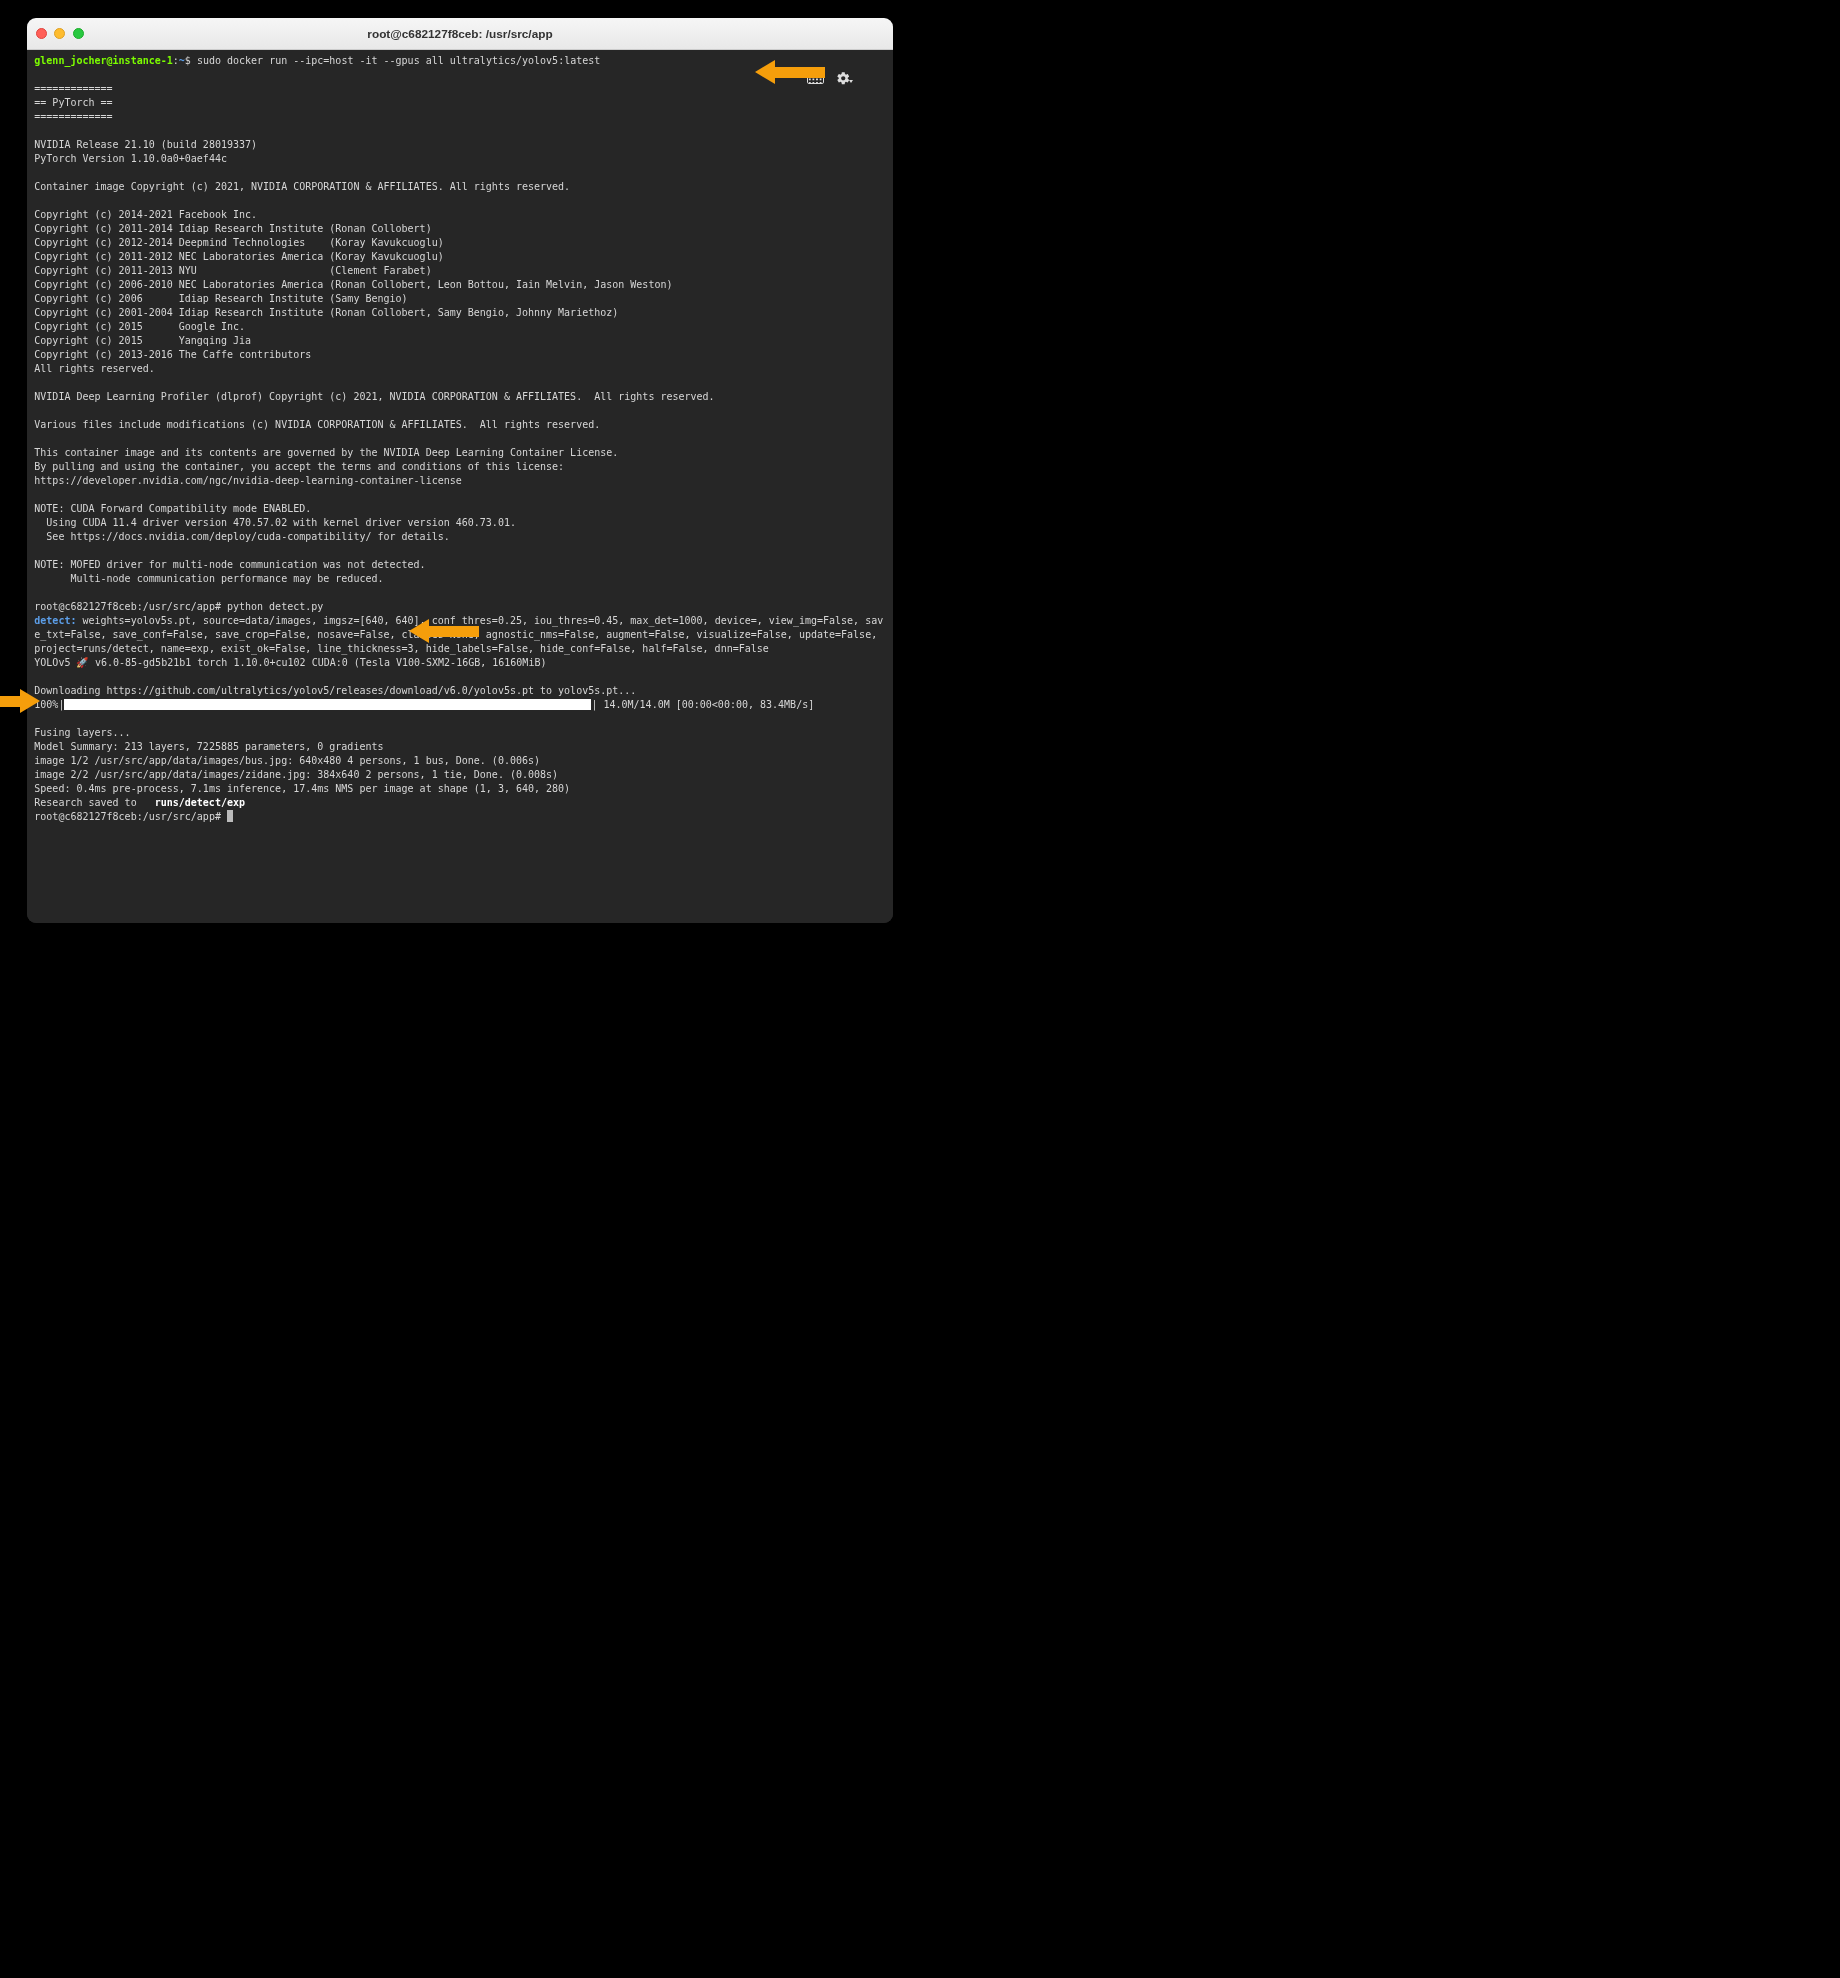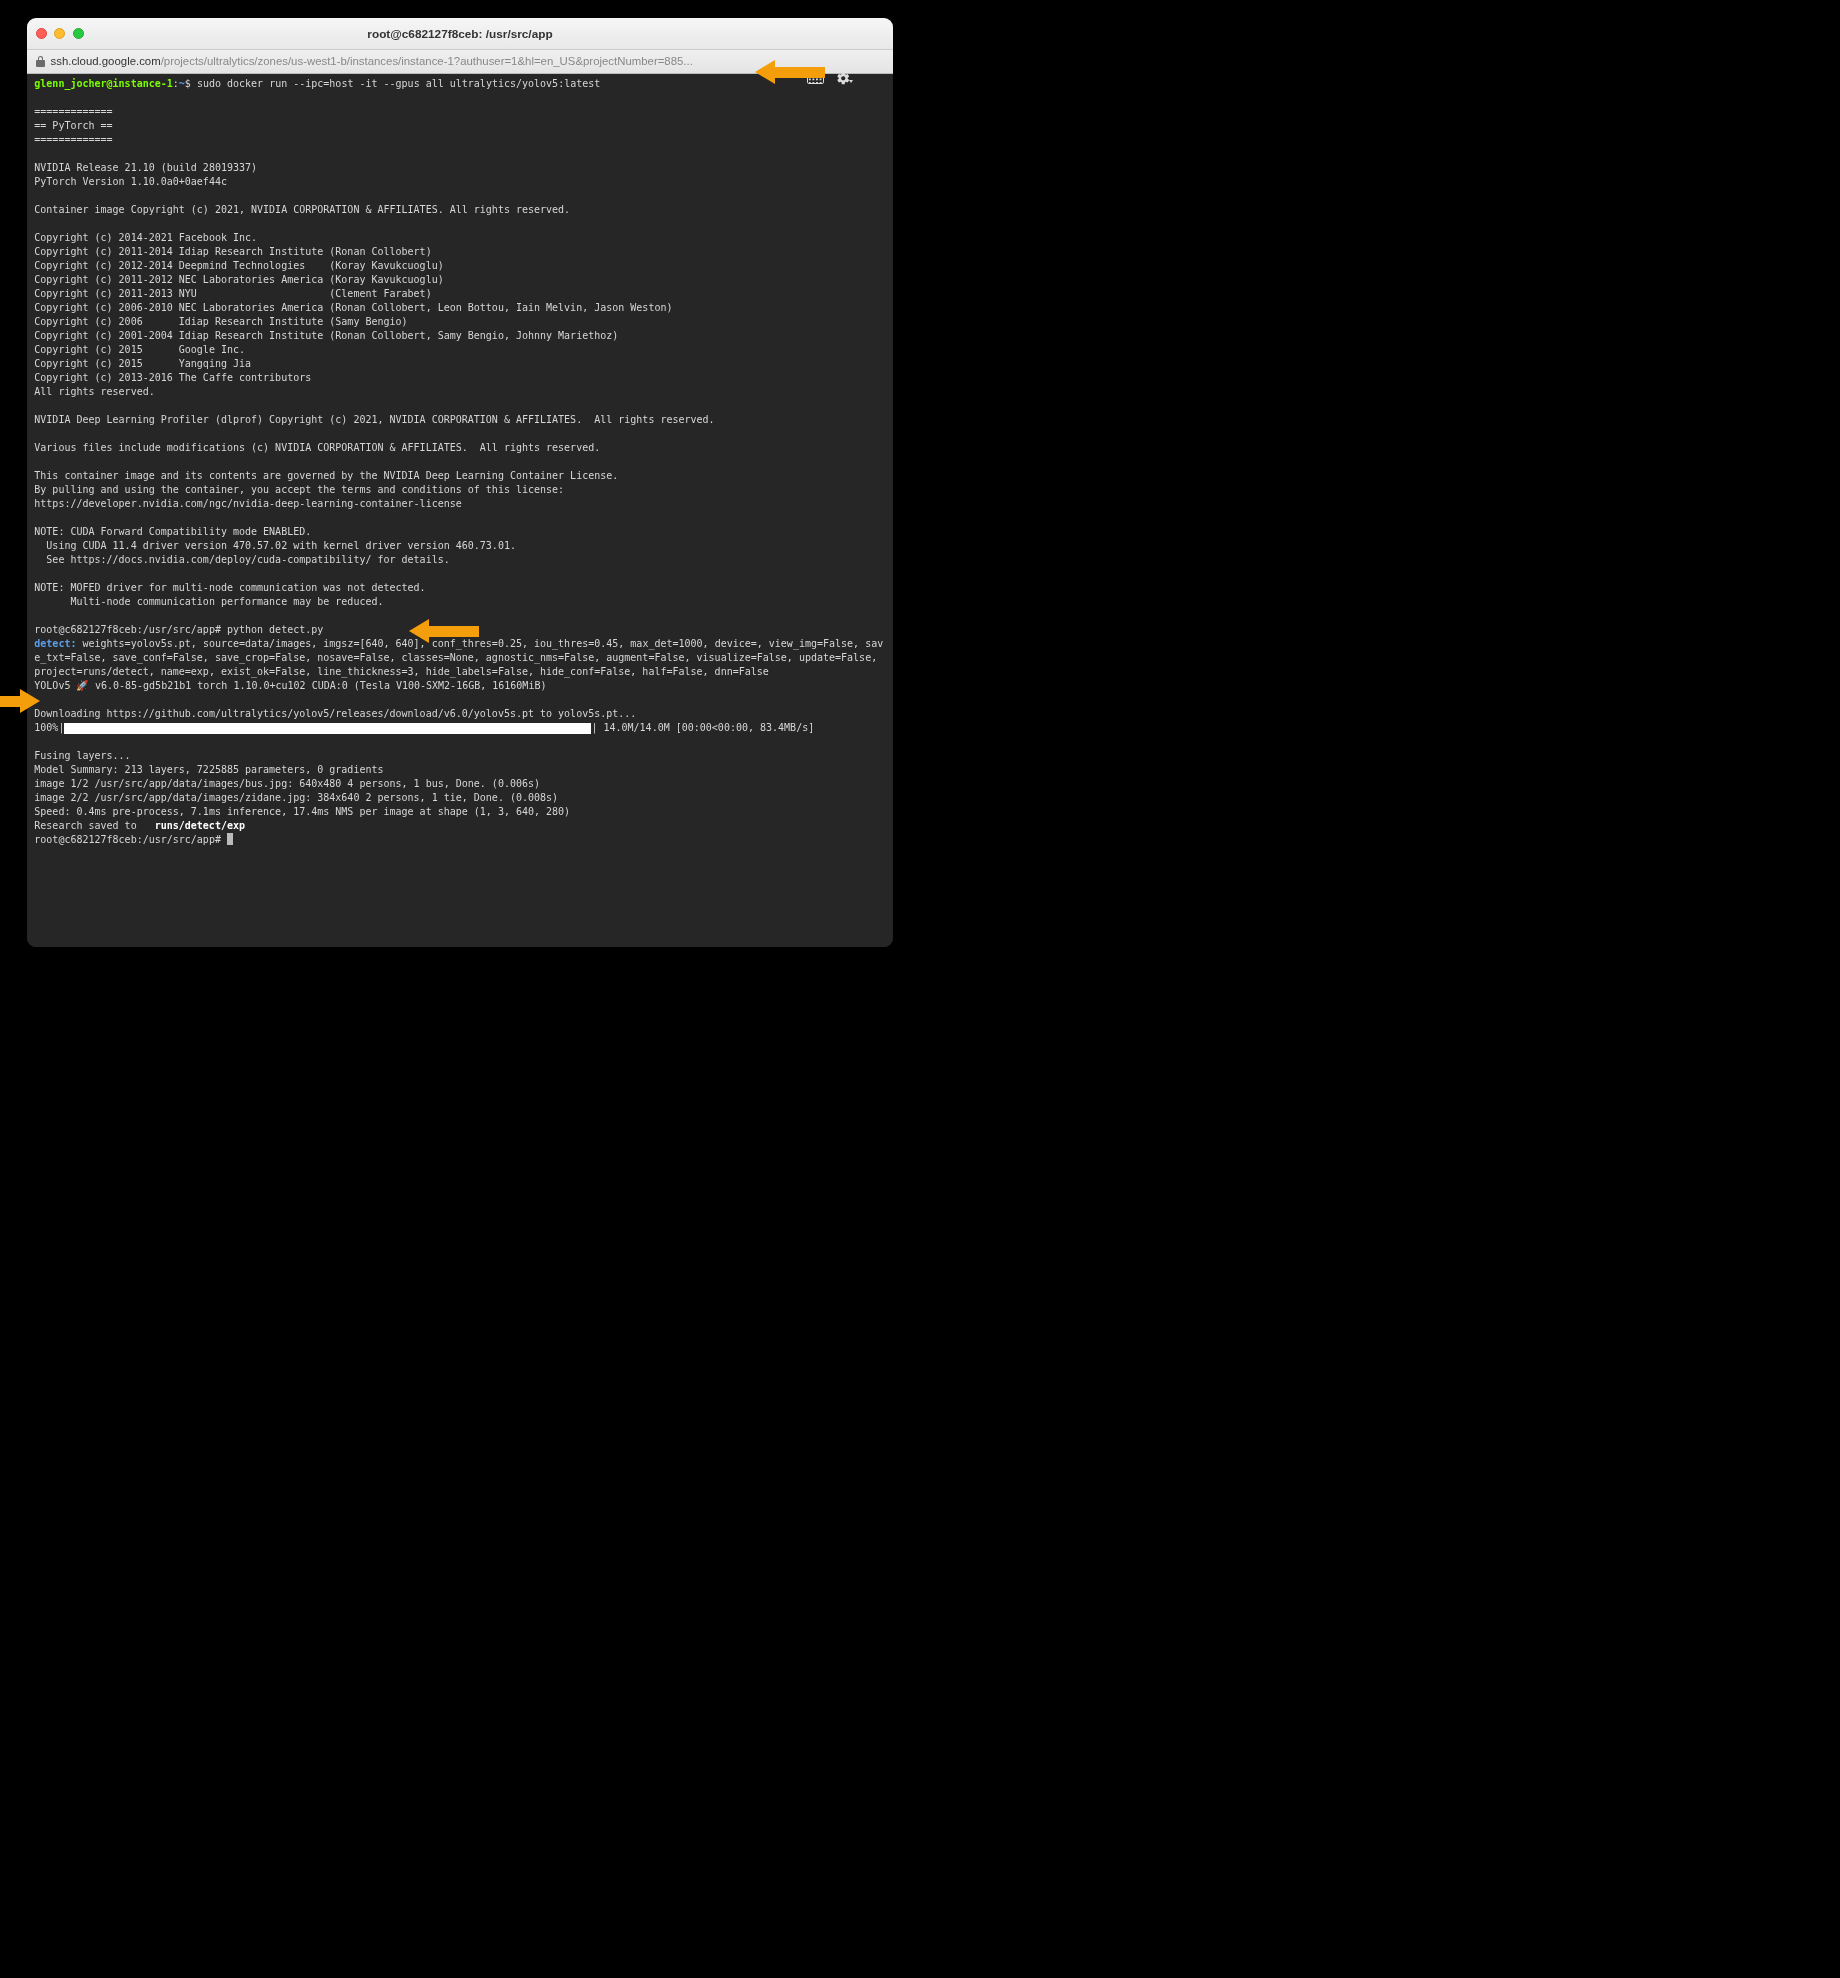--- a/index.html
+++ b/index.html
@@ -135,25 +135,20 @@
 <body>
 
 <div class="window">
   <div class="titlebar">
     <div class="traffic">
       <div class="dot red"></div>
       <div class="dot yel"></div>
       <div class="dot grn"></div>
     </div>
     <div class="title">root@c682127f8ceb: /usr/src/app</div>
-  </div>
-  <div class="urlbar">
-    <span class="lock"></span>
-    <span class="url-host">ssh.cloud.google.com</span>
-      <span class="url-path">/projects/ultralytics/zones/us-west1-b/instances/instance-1?authuser=1&amp;hl=en_US&amp;projectNumber=885...</span>
   </div>
 
   <div class="terminal"><span class="grn">glenn_jocher@instance-1</span><span>:</span><span class="blu">~</span><span>$</span><span> sudo docker run --ipc=host -it --gpus all ultralytics/yolov5:latest</span>
 
 <span>=============</span>
 <span>== PyTorch ==</span>
 <span>=============</span>
 
 <span>NVIDIA Release 21.10 (build 28019337)</span>
 <span>PyTorch Version 1.10.0a0+0aef44c</span>

